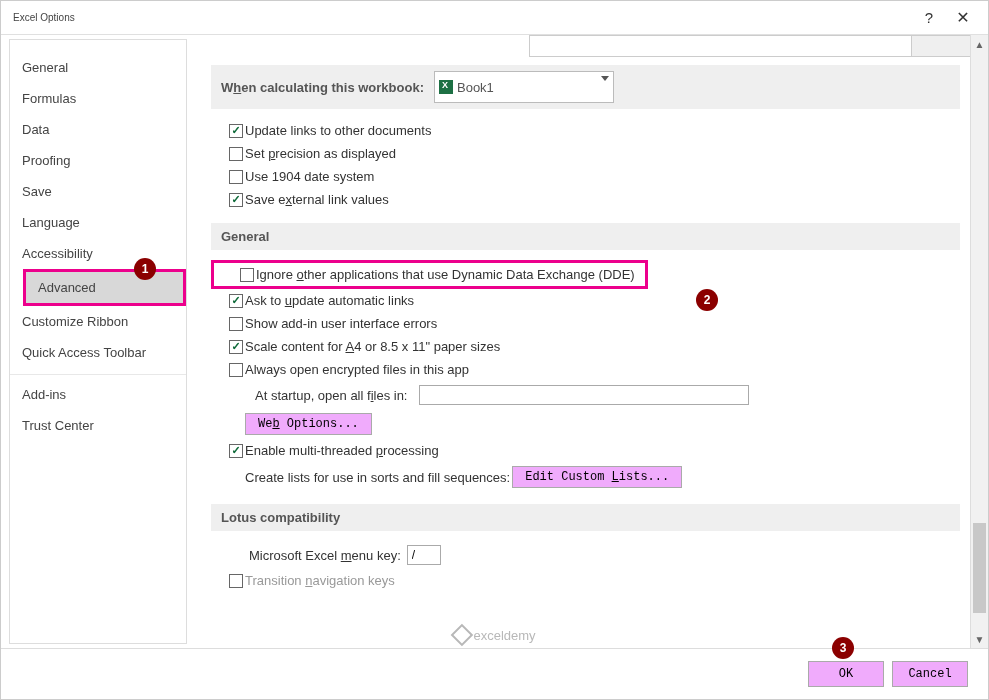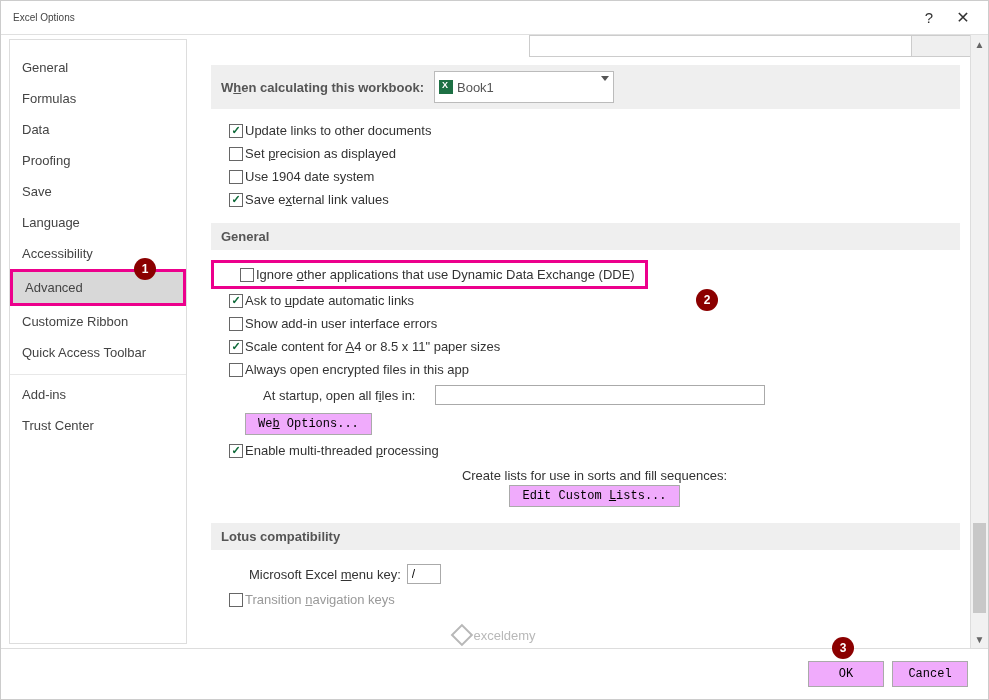--- a/index.html
+++ b/index.html
@@ -38,21 +38,21 @@
     margin: 4px 6px 4px 8px;
     border: 1px solid #ddd;
   }
   .sidebar-item {
     padding: 8px 12px;
     font-size: 13px;
     color: #444;
     cursor: default;
   }
   .sidebar-item.sep { border-top: 1px solid #e8e8e8; margin-top: 6px; padding-top: 12px; }
-  .sidebar-item.selected { background: #d8d8d8; }
+  .sidebar-item.selected { background: #d8d8d8; margin-left: 13px; }
   .hl-box { border: 3px solid #ec008c; }
 
   .content {
     flex: 1;
     position: relative;
     overflow: hidden;
   }
   .content-inner {
     padding: 12px 28px 12px 18px;
     height: 100%;
@@ -262,36 +262,36 @@
         <span>Show add-in user interface errors</span>
       </div>
       <div class="option-row">
         <span class="chk checked"></span>
         <span><span>Scale content for </span><span class="under">A</span><span>4 or 8.5 x 11" paper sizes</span></span>
       </div>
       <div class="option-row">
         <span class="chk"></span>
         <span>Always open encrypted files in this app</span>
       </div>
-      <div class="option-row" style="gap:20px;">
+      <div class="option-row" style="gap:12px;">
         <span style="width:14px;"></span>
         <span><span>At startup, open all f</span><span class="under">i</span><span>les in:</span></span>
         <input class="inline-input" style="width: 330px;" value="">
       </div>
       <div class="option-row">
         <span style="width:14px;"></span>
         <button class="btn">
           <span>We<span class="under">b</span> Options...</span>
         </button>
       </div>
       <div class="option-row">
         <span class="chk checked"></span>
         <span><span>Enable multi-threaded </span><span class="under">p</span><span>rocessing</span></span>
       </div>
-      <div class="option-row" style="flex-direction:column;">
+      <div class="option-row" style="">
         <span style="width:14px;"></span>
         <span>Create lists for use in sorts and fill sequences:</span>
         <button class="btn">
           <span><span>Edit Custom </span><span class="under">L</span><span>ists...</span></span>
         </button>
       </div>
 
       <div class="section-header">
         <span>Lotus compatibility</span>
       </div>

